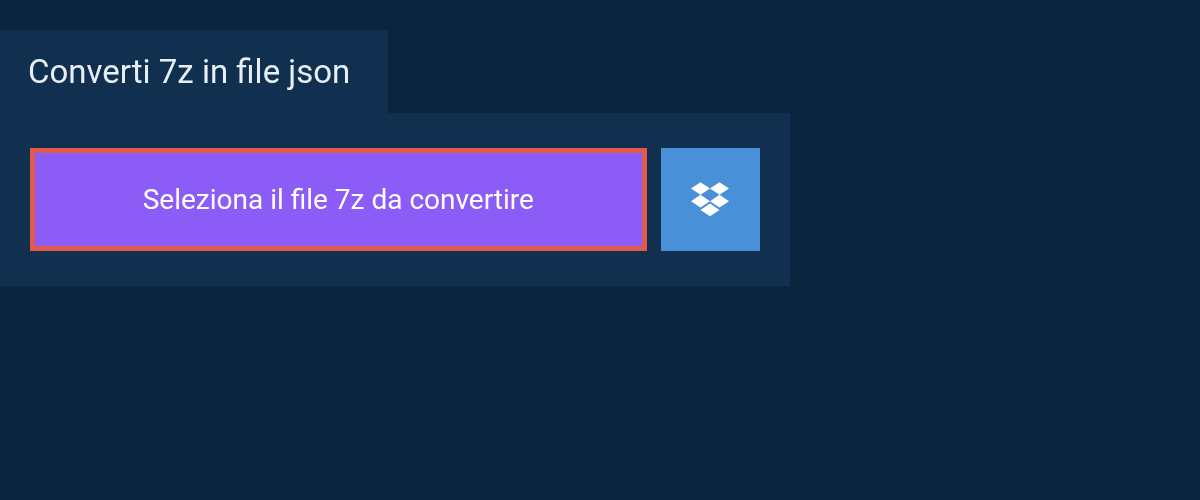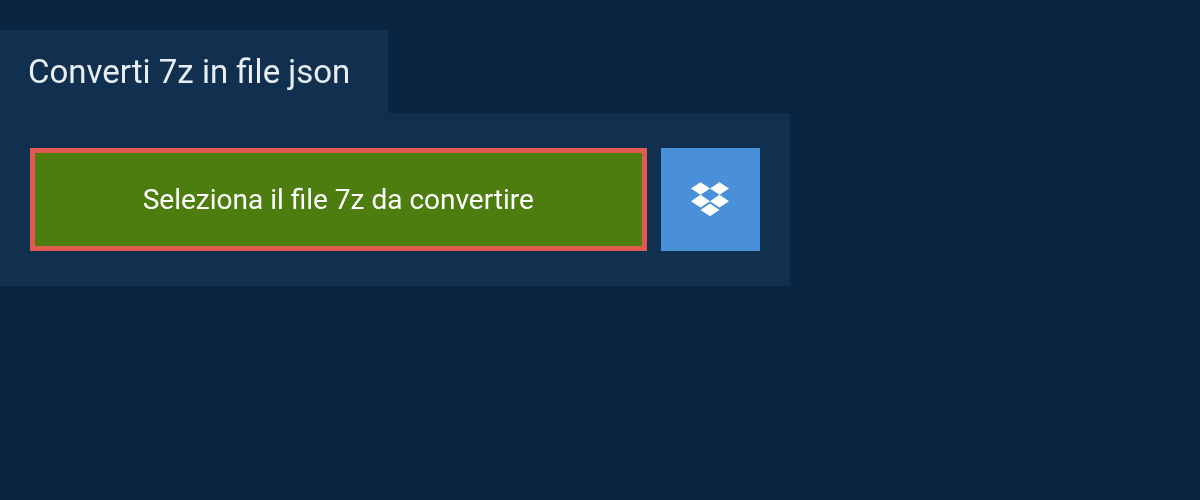--- a/index.html
+++ b/index.html
@@ -31,21 +31,21 @@
       text-align: center;
     }
     .action-row {
       padding: 35px 30px 35px 30px;
       display: flex;
       gap: 14px;
       background: #11304f;
     }
     .select-button {
       border: 5px solid #e05a4f;
-      background: #4d7c0f;
+      background: #8b5cf6;
       color: #ffffff;
       font-size: 28px;
       font-weight: 400;
       padding: 30px 40px;
       width: 620px;
       text-align: center;
       cursor: pointer;
     }
     .dropbox-button {
       background: #4a90d9;

